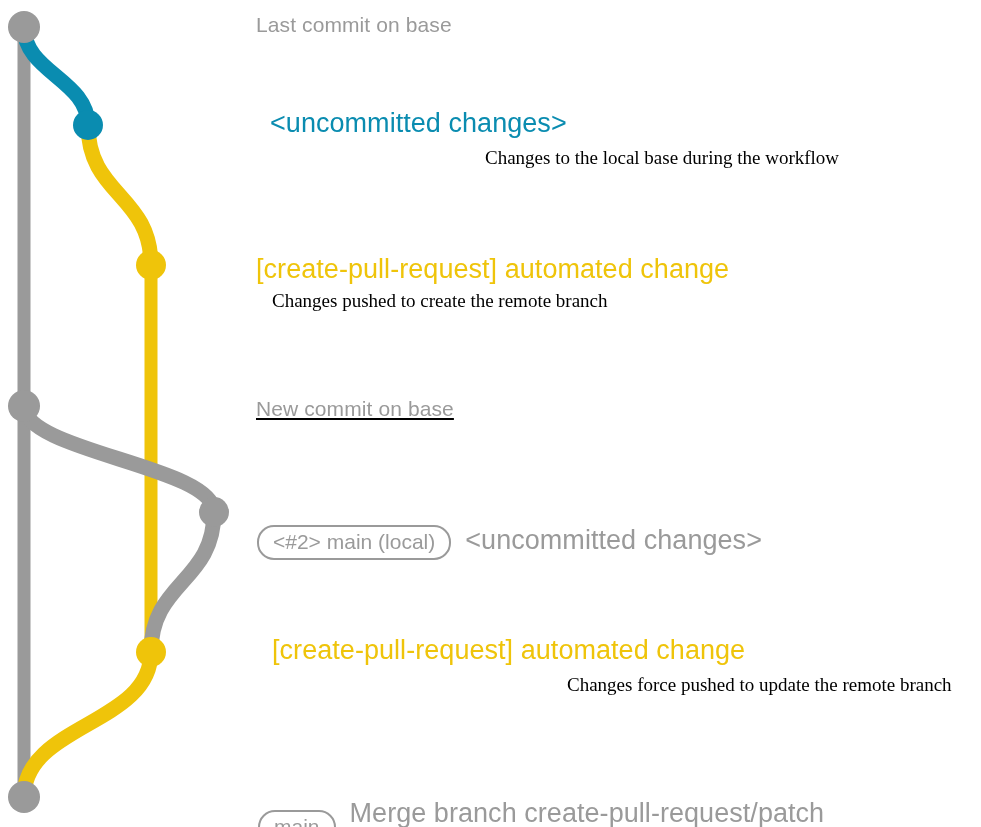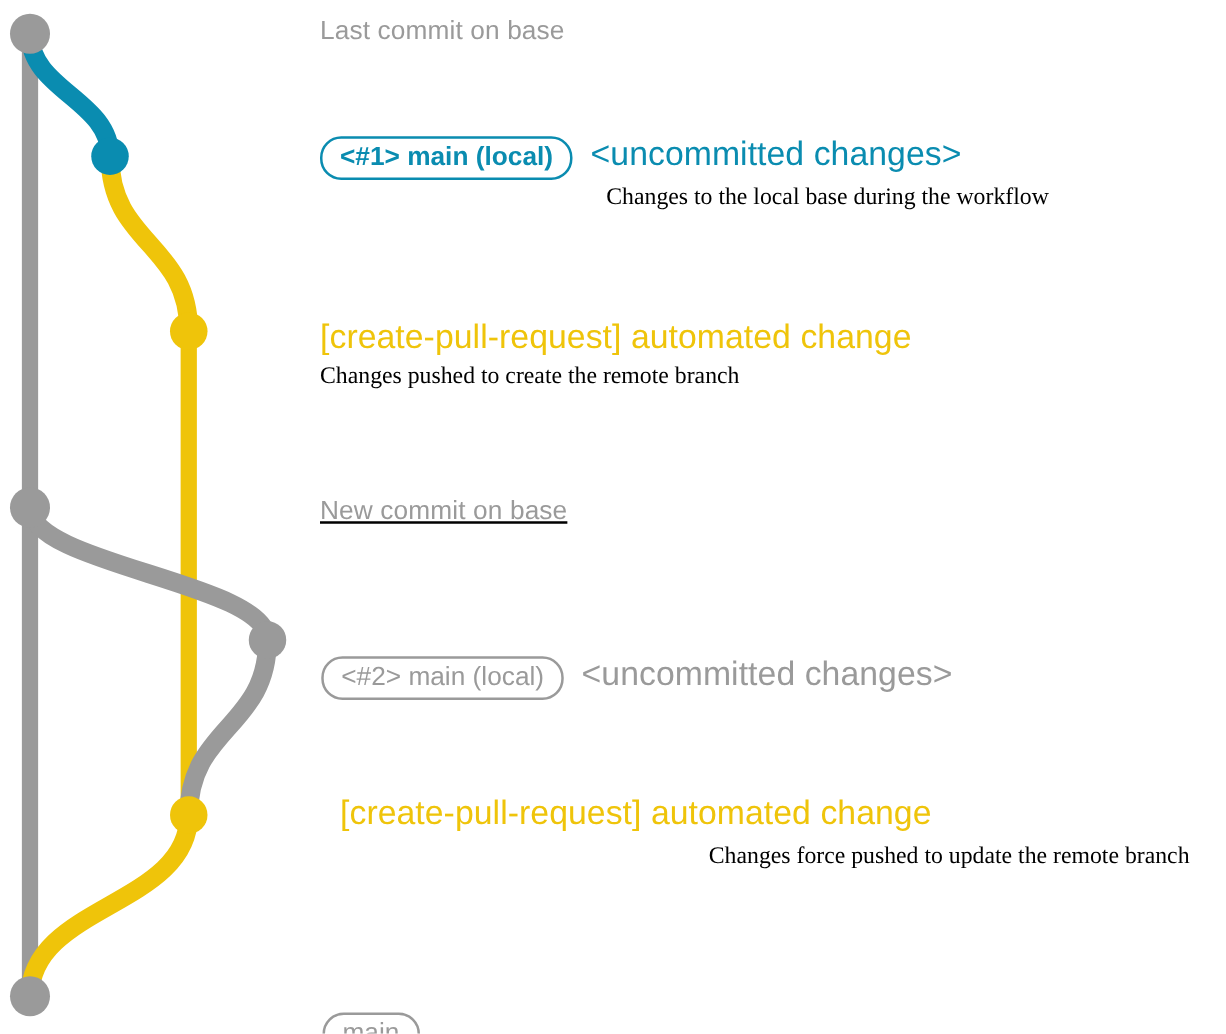--- a/index.html
+++ b/index.html
@@ -96,41 +96,41 @@
     <circle cx="214" cy="512" r="15" fill="#9a9a9a"></circle>
     <circle cx="151" cy="652" r="15" fill="#efc40a"></circle>
     <circle cx="24" cy="797" r="16" fill="#9a9a9a"></circle>
   </svg>
 
   <div class="row" style="left:256px; top:13px;">
     <span class="headline c-gray">Last commit on base</span>
   </div>
 
   <div class="row" style="left:256px; top:108px;">
-    <span class="tagbox c-blue">&lt;#1&gt; main (local)</span>
     <span class="subject c-blue">&lt;uncommitted changes&gt;</span>
   </div>
   <div class="desc" style="left:485px; top:147px;">Changes to the local base during the workflow</div>
 
   <div class="row" style="left:256px; top:254px;">
     <span class="subject c-yellow" style="margin-left:0;">[create-pull-request] automated change</span>
   </div>
-  <div class="desc" style="left:256px; top:290px;text-align:right;">Changes pushed to create the remote branch</div>
+  <div class="desc" style="left:272px; top:290px;text-align:right;">Changes pushed to create the remote branch</div>
 
   <div class="row" style="left:256px; top:397px;text-decoration:underline;">
     <span class="headline c-gray">New commit on base</span>
   </div>
 
   <div class="row" style="left:257px; top:496px;">
     <span class="tagbox c-gray weightnormal">&lt;#2&gt; main (local)</span>
     <span class="subject c-gray">&lt;uncommitted changes&gt;</span>
   </div>
 
   <div class="row" style="left:258px; top:635px;">
     <span class="subject c-yellow">[create-pull-request] automated change</span>
   </div>
   <div class="desc" style="left:567px; top:674px;text-align:right;">Changes force pushed to update the remote branch</div>
 
   <div class="row" style="left:258px; top:781px;align-items:center;">
     <span class="tagbox c-gray weightnormal">main</span>
+    <span class="subject c-gray">Merge branch create-pull-request/patch</span>
   </div>
 
 </div>
 
 </body></html>

